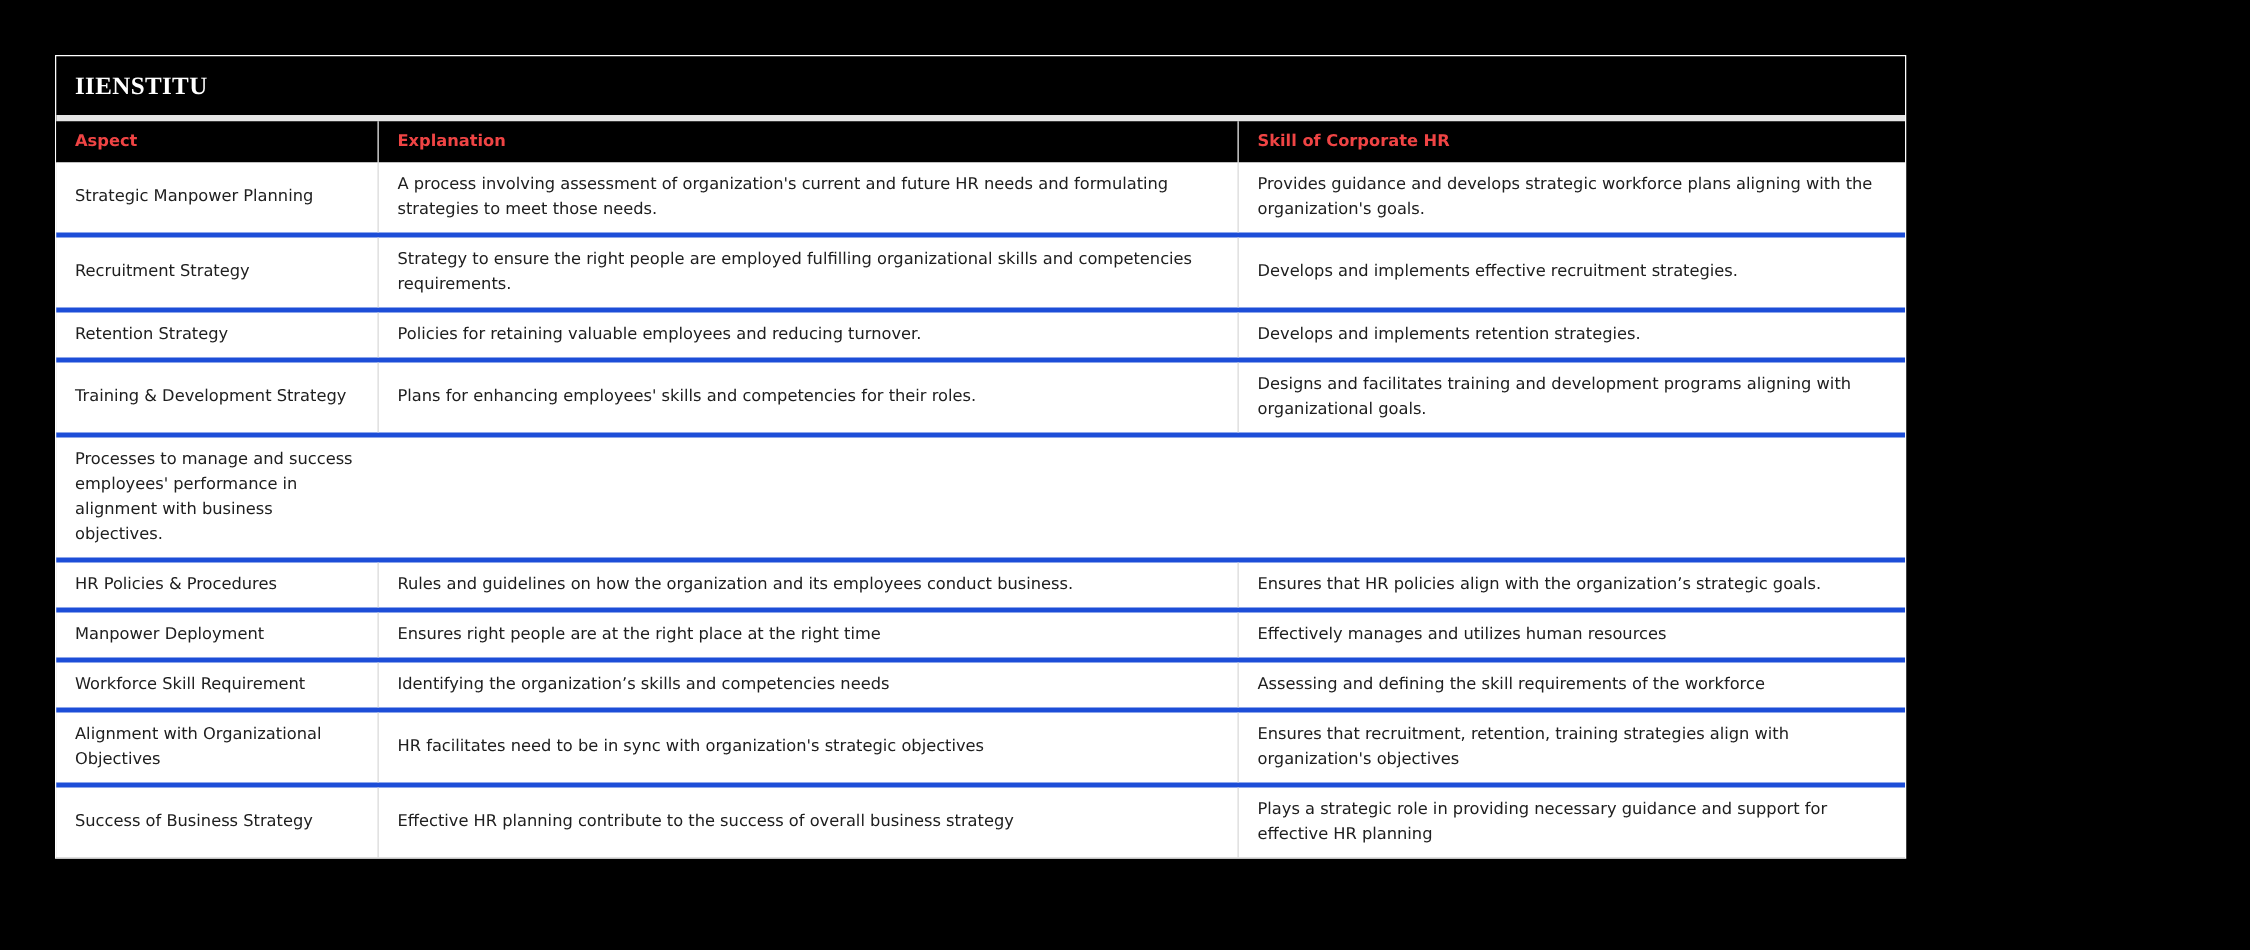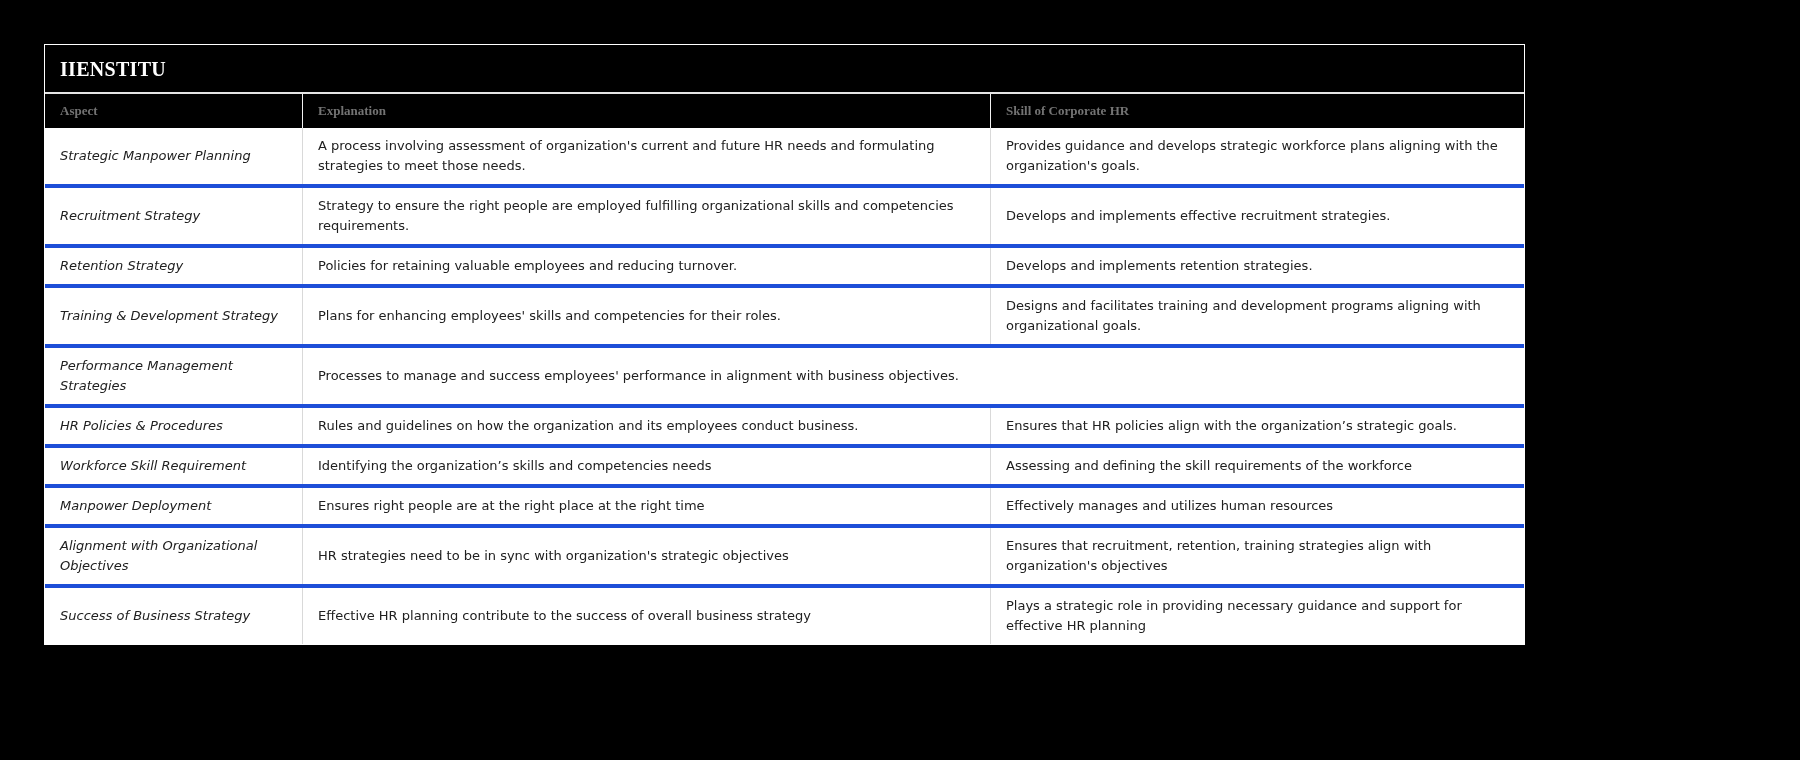--- a/index.html
+++ b/index.html
@@ -30,23 +30,22 @@
     letter-spacing: 0.3px;
     padding: 13px 15px 11px 15px;
     font-family: Liberation Serif, serif;
   }
   .grid-row {
     display: grid;
     grid-template-columns: 257px 688px 1fr;
   }
   .header-row {
     background: #000000;
-    color: #737373;
-    border-top: 2px solid #e5e5e5;
-    font-family: Liberation Serif, serif;
+    color: #ef4444;
+    border-top: 5px solid #e5e5e5;
   }
   .header-cell {
     font-weight: 700;
     font-size: 13px;
     padding: 9px 15px;
     border-left: 1px solid #f2f2f2;
     box-sizing: border-box;
   }
   .header-cell:first-child { border-left: none; }
   .table-body { background: #ffffff; }
@@ -58,21 +57,21 @@
     border-top: 4px solid #1d4ed8;
   }
   .data-row:first-child { border-top: none; }
   .cell {
     padding: 8px 15px;
     border-left: 1px solid #d9d9d9;
     box-sizing: border-box;
     display: flex;
     align-items: center;
   }
-  .cell:first-child { border-left: none; font-style: italic; }
+  .cell:first-child { border-left: none; }
 </style>
 </head>
 <body>
 
 <div class="table-wrap">
 
   <div class="title-bar">IIENSTITU</div>
 
   <div class="grid-row header-row">
     <div class="header-cell">Aspect</div>
@@ -100,45 +99,44 @@
       <div class="cell">Develops and implements retention strategies.</div>
     </div>
 
     <div class="grid-row data-row">
       <div class="cell">Training &amp; Development Strategy</div>
       <div class="cell">Plans for enhancing employees' skills and competencies for their roles.</div>
       <div class="cell">Designs and facilitates training and development programs aligning with organizational goals.</div>
     </div>
 
     <div class="grid-row data-row">
-      <div class="cell">Performance Management Strategies</div>
       <div class="cell">Processes to manage and success employees' performance in alignment with business objectives.</div>
     </div>
 
     <div class="grid-row data-row">
       <div class="cell">HR Policies &amp; Procedures</div>
       <div class="cell">Rules and guidelines on how the organization and its employees conduct business.</div>
       <div class="cell">Ensures that HR policies align with the organization’s strategic goals.</div>
     </div>
 
     <div class="grid-row data-row">
+      <div class="cell">Manpower Deployment</div>
+      <div class="cell">Ensures right people are at the right place at the right time</div>
+      <div class="cell">Effectively manages and utilizes human resources</div>
+    </div>
+
+    <div class="grid-row data-row">
       <div class="cell">Workforce Skill Requirement</div>
       <div class="cell">Identifying the organization’s skills and competencies needs</div>
       <div class="cell">Assessing and defining the skill requirements of the workforce</div>
     </div>
 
     <div class="grid-row data-row">
-      <div class="cell">Manpower Deployment</div>
-      <div class="cell">Ensures right people are at the right place at the right time</div>
-      <div class="cell">Effectively manages and utilizes human resources</div>
-    </div>
-
-    <div class="grid-row data-row">
       <div class="cell">Alignment with Organizational Objectives</div>
-      <div class="cell">HR strategies need to be in sync with organization's strategic objectives</div>
+      <div class="cell">HR facilitates need to be in sync with organization's strategic objectives</div>
       <div class="cell">Ensures that recruitment, retention, training strategies align with organization's objectives</div>
     </div>
 
     <div class="grid-row data-row">
       <div class="cell">Success of Business Strategy</div>
       <div class="cell">Effective HR planning contribute to the success of overall business strategy</div>
       <div class="cell">Plays a strategic role in providing necessary guidance and support for effective HR planning</div>
     </div>
 
   </div>

